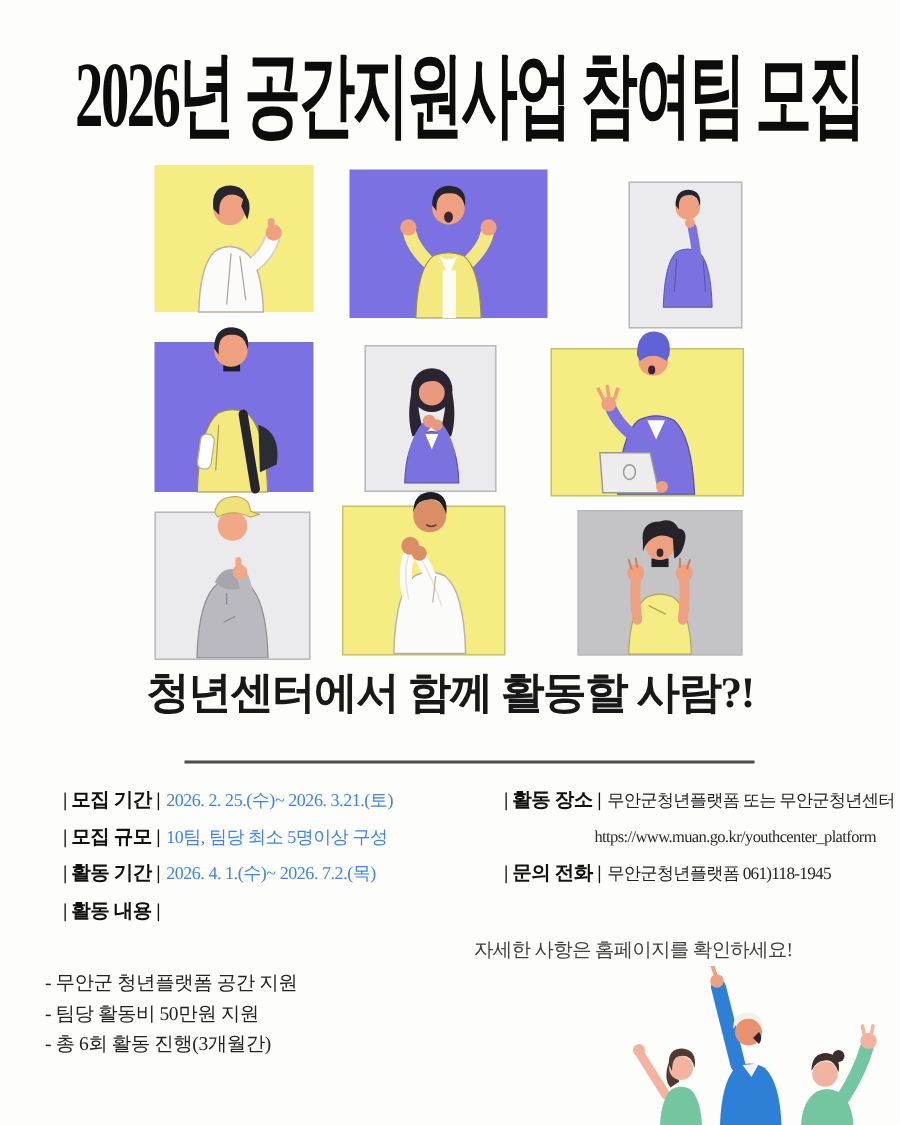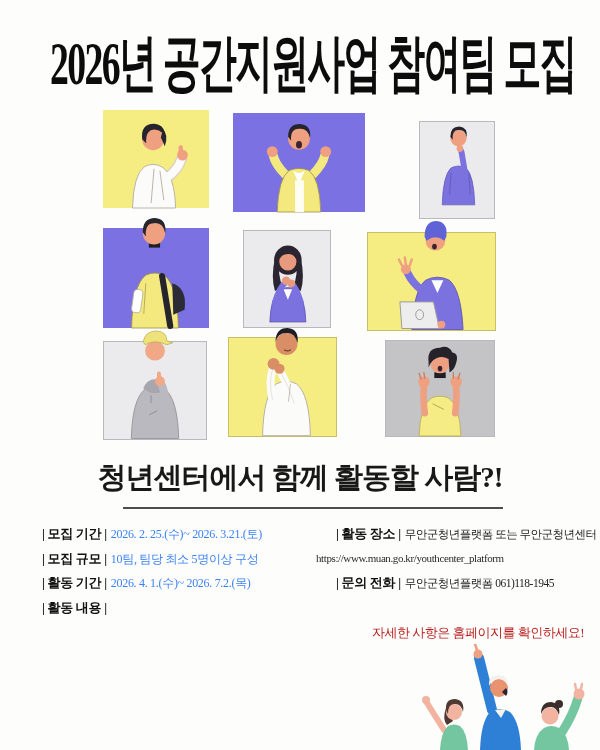--- a/index.html
+++ b/index.html
@@ -17,38 +17,38 @@
   }
   
   .cell{position:absolute;box-sizing:border-box;}
   .cell svg{position:absolute;bottom:0;left:0;width:100%;overflow:visible;}
   .fig-over{height:116%;}
   .fig-in{height:100%;}
   .b-gray{border:1px solid #b9b9bd;}
   .b-soft{border:1px solid rgba(120,110,60,0.35);}
   
   .headline{
-    position:absolute;top:458px;left:0;width:100%;text-align:center;
+    position:absolute;top:442px;left:0;width:100%;text-align:center;
     font-size:29px;font-weight:bold;color:#181818;letter-spacing:-1px;
   }
   .divider{position:absolute;top:507px;left:123px;width:380px;height:2px;background:#4d4d4d;}
   
   .col{position:absolute;white-space:nowrap;}
   .col-left{left:22px;top:521px;width:288px;}
   .col-right{left:316px;top:521px;width:268px;}
   .info-row{height:24.5px;line-height:24.5px;}
   .lbl{font-weight:bold;font-size:13px;color:#111;letter-spacing:-0.3px;margin-left:20px;}
   .val{font-size:12px;color:#3b82f6;letter-spacing:-0.3px;}
   .val-r{font-size:11.5px;color:#222;letter-spacing:-0.5px;}
-  .url{font-size:11px;color:#2a2a2a;letter-spacing:-0.4px;height:24.5px;line-height:24.5px;}
+  .url{font-size:11px;color:#2a2a2a;letter-spacing:-0.4px;height:24.5px;line-height:24.5px;text-align:right;}
   .bullets{position:absolute;left:30px;top:645px;}
   .bullet{font-size:13px;line-height:20.7px;color:#222;letter-spacing:-0.3px;}
   .note{
-    position:absolute;left:316px;top:624px;width:268px;text-align:right;
-    font-size:13px;color:#b91c1c;letter-spacing:-0.5px;white-space:nowrap;
+    position:absolute;left:316px;top:624px;width:268px;text-align:left;
+    font-size:13px;color:#404040;letter-spacing:-0.5px;white-space:nowrap;
   }
   
   .logo{position:absolute;left:0;top:692px;width:100%;text-align:center;}
   .logo svg{display:block;margin:0 auto;width:72px;height:36px;}
   .logo-text{font-size:10.5px;font-weight:bold;color:#1c2b86;letter-spacing:1px;margin-top:-2px;}
   
   .cheer{position:absolute;right:0;bottom:0;width:178px;height:106px;}
 </style>
 </head>
 <body>
@@ -199,20 +199,25 @@
     </div>
     <div class="info-row">
       <span class="lbl">| 활동 기간 |</span>
       <span class="val">2026. 4. 1.(수)~ 2026. 7.2.(목)</span>
     </div>
     <div class="info-row">
       <span class="lbl">| 활동 내용 |</span>
     </div>
   </div>
 
+  <div class="bullets">
+    <div class="bullet">- 무안군 청년플랫폼 공간 지원</div>
+    <div class="bullet">- 팀당 활동비 50만원 지원</div>
+    <div class="bullet">- 총 6회 활동 진행(3개월간)</div>
+  </div>
 
   <div class="col col-right">
     <div class="info-row">
       <span class="lbl">| 활동 장소 |</span>
       <span class="val-r">무안군청년플랫폼 또는 무안군청년센터</span>
     </div>
     <div class="url">https://www.muan.go.kr/youthcenter_platform</div>
     <div class="info-row">
       <span class="lbl">| 문의 전화 |</span>
       <span class="val-r">무안군청년플랫폼 061)118-1945</span>

